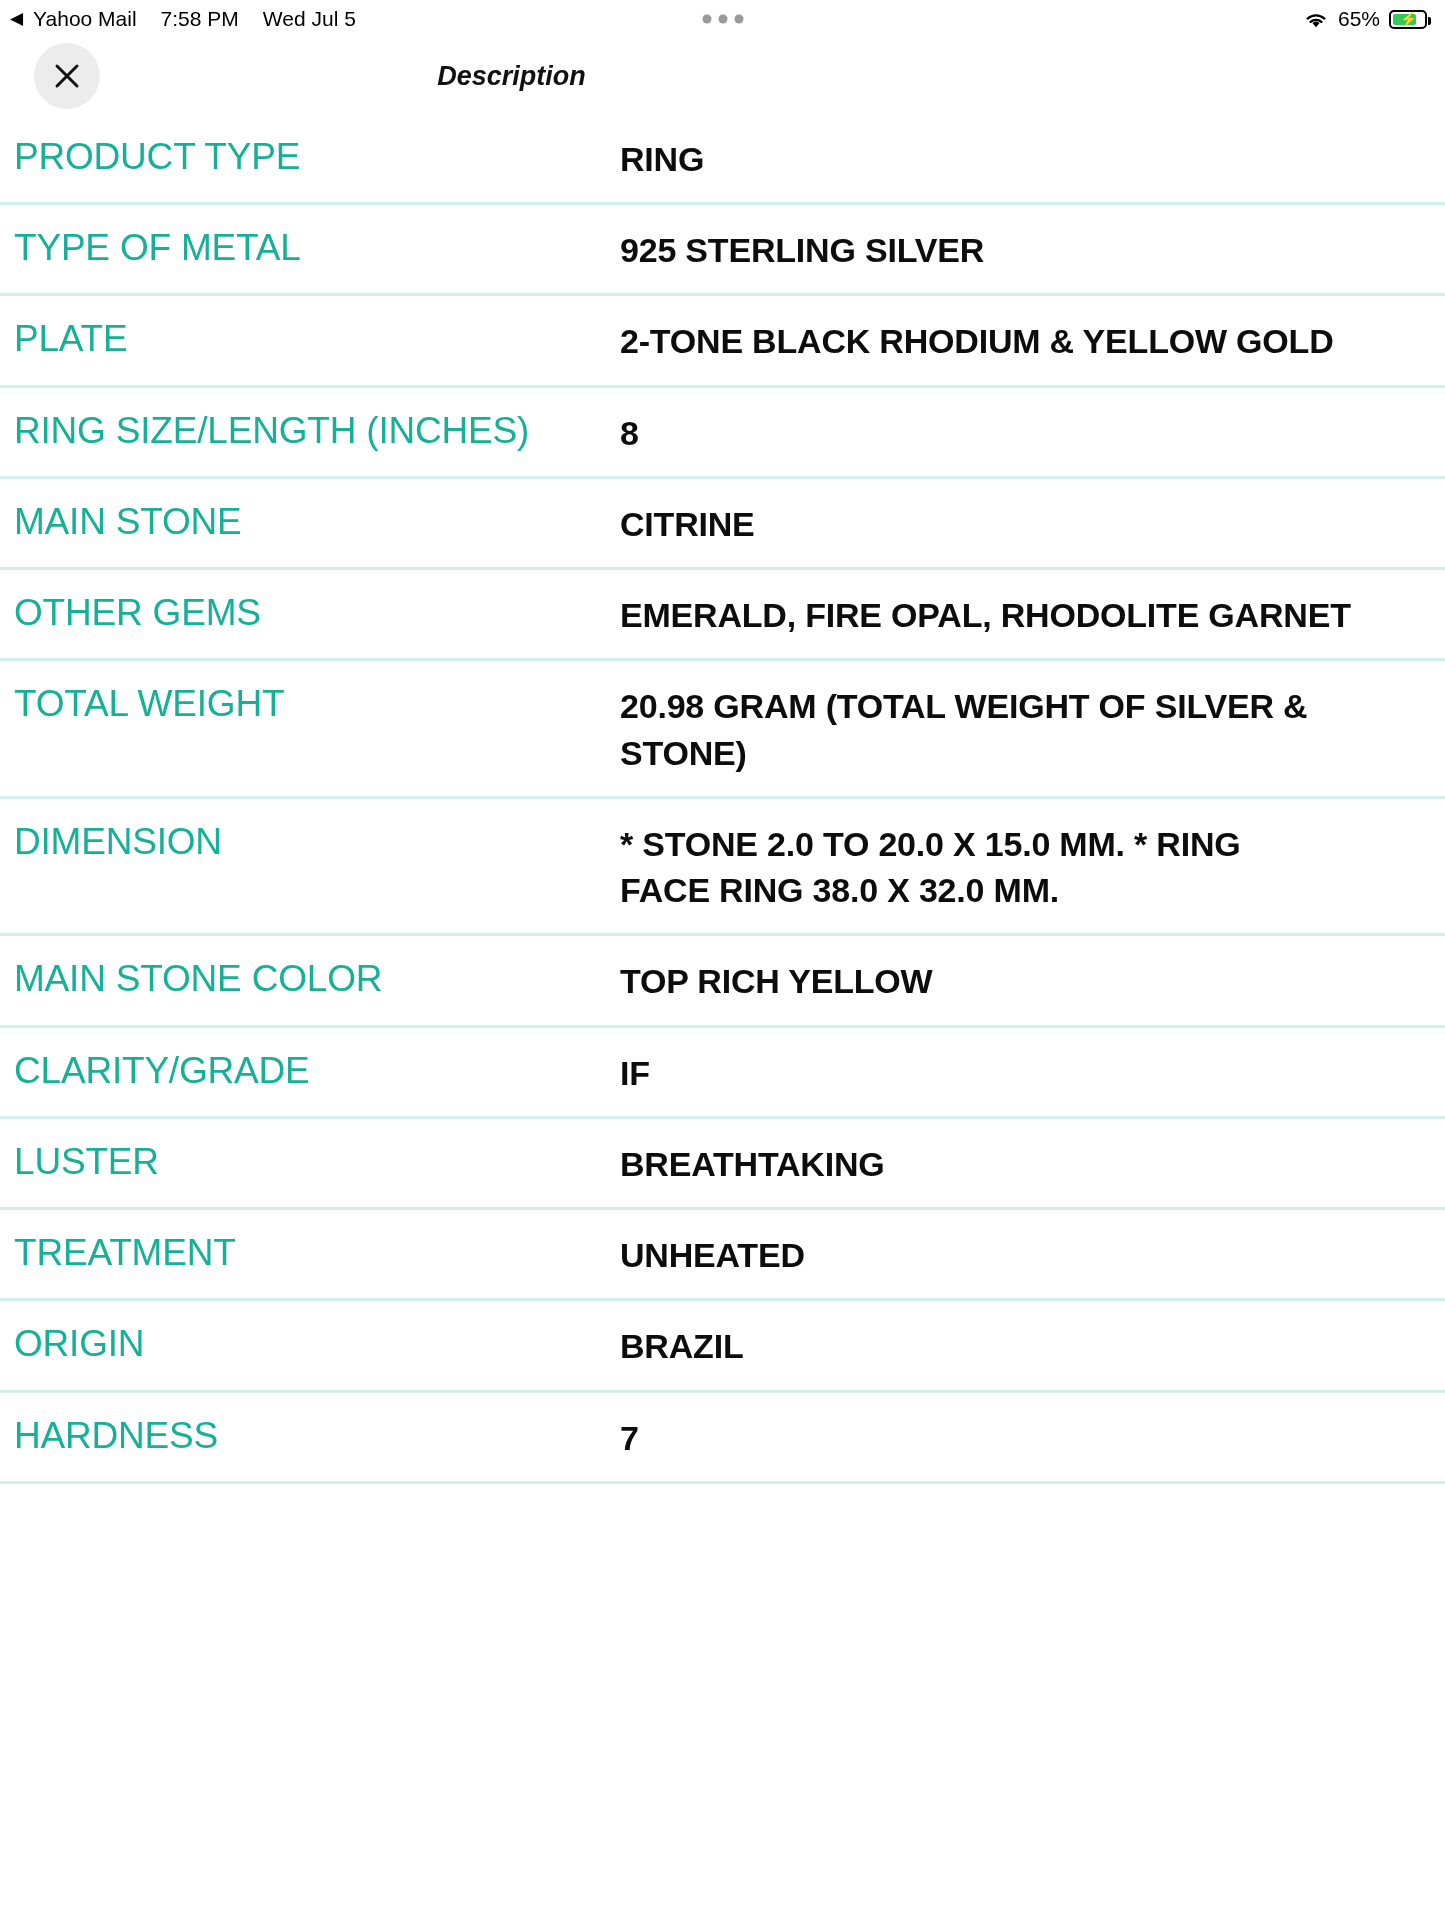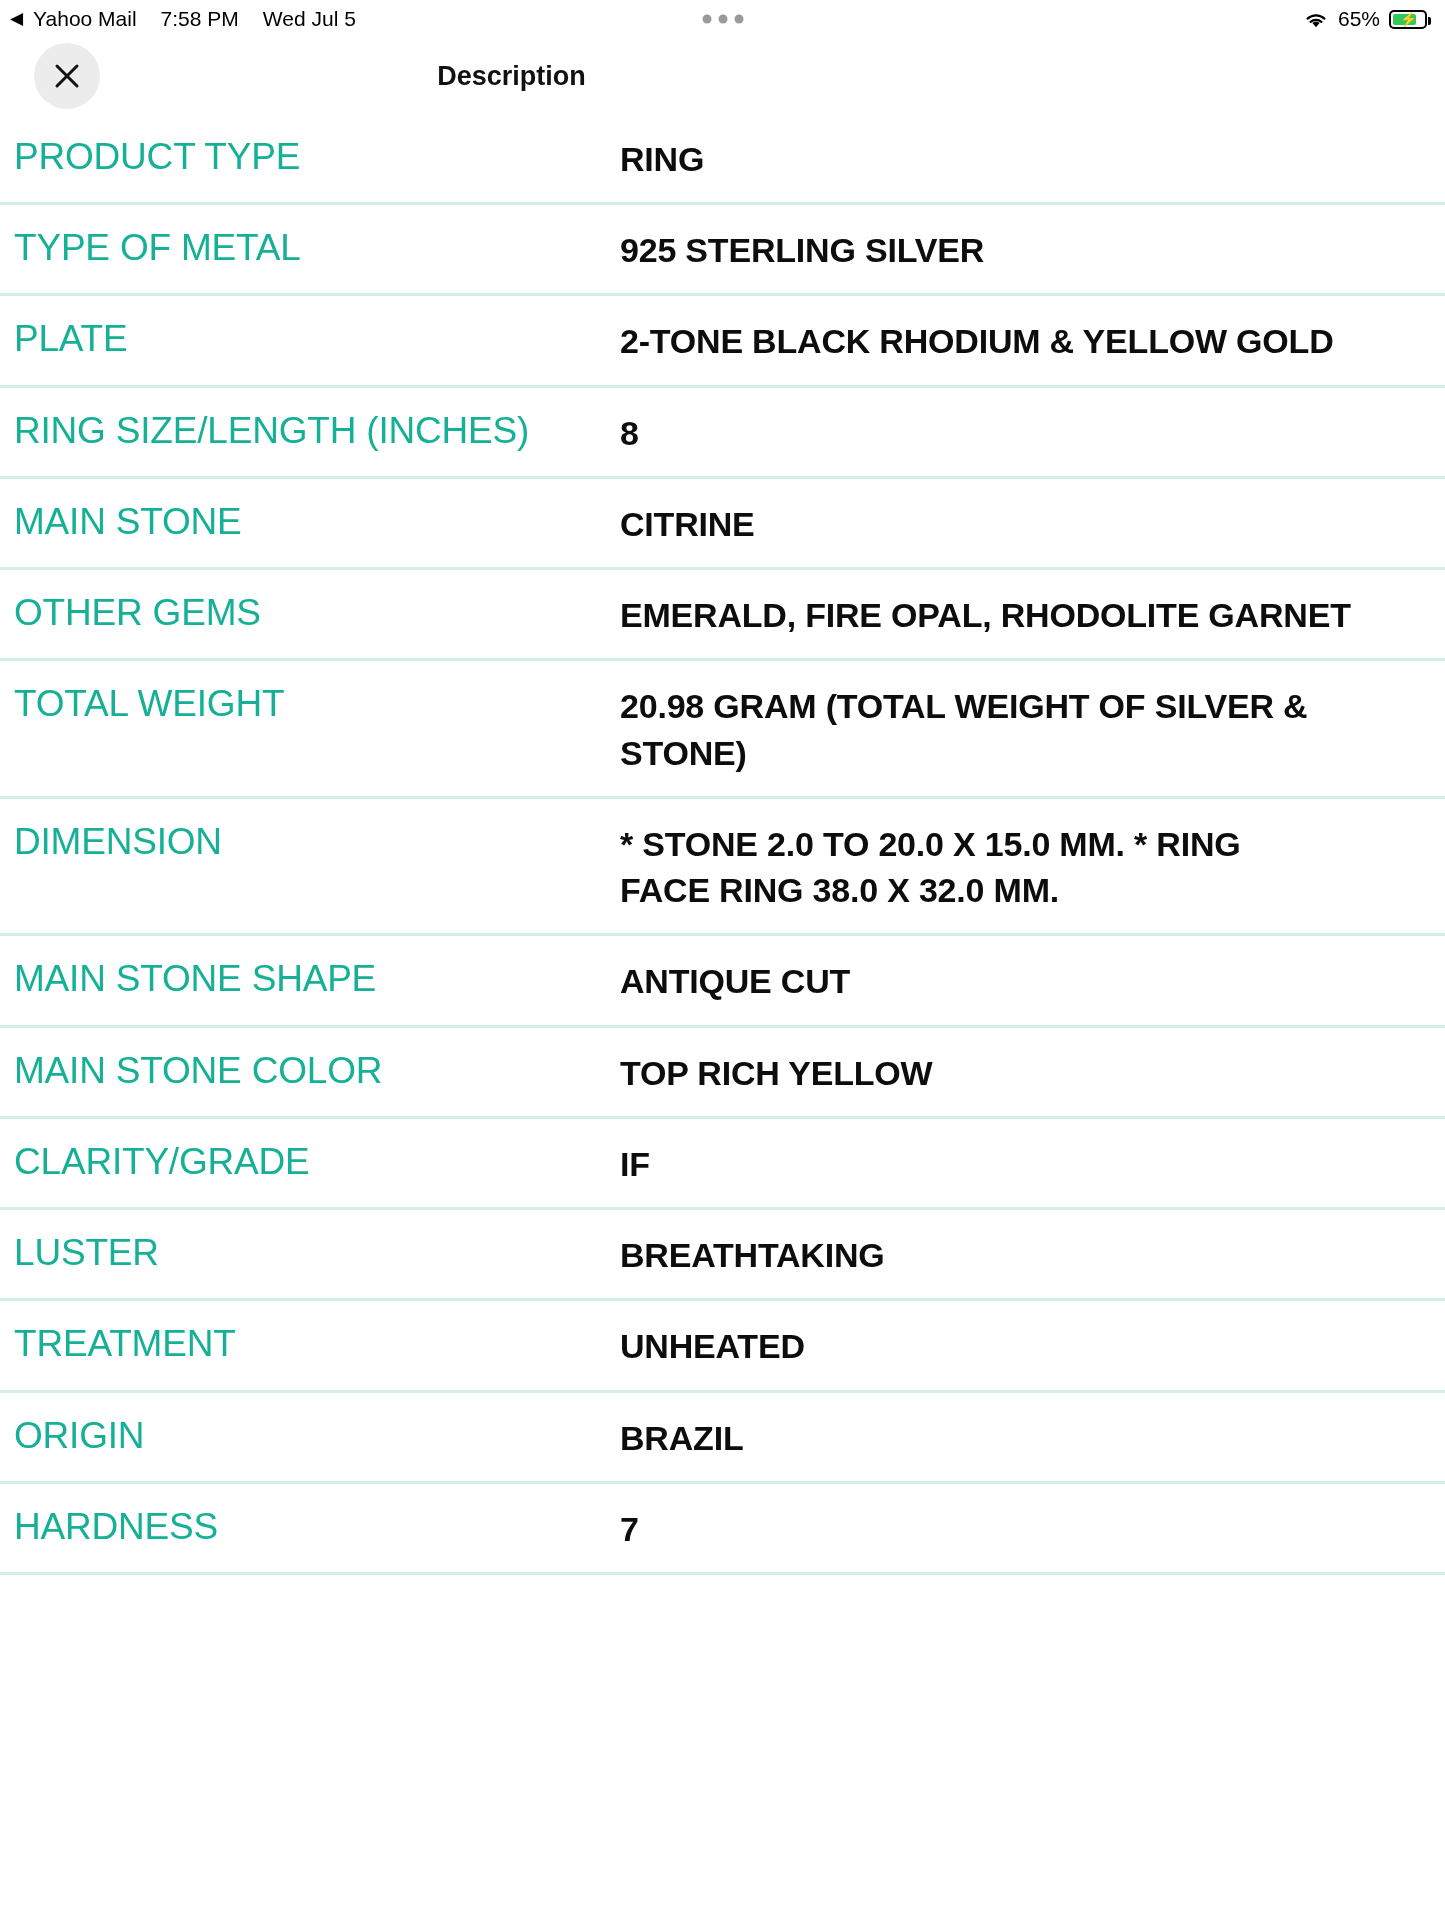--- a/index.html
+++ b/index.html
@@ -126,20 +126,21 @@
     position: absolute;
     left: 0; right: 0;
     top: 50%;
     transform: translateY(-50%);
     text-align: center;
     font-size: 27px;
     font-weight: bold;
     color: #111;
     padding-left: 78px;
     padding-right: 500px;
+    font-style: italic;
   }
 
   
   .desc-table {
     width: 100%;
     border-collapse: collapse;
     table-layout: fixed;
   }
   .desc-table tr {
     border-bottom: 3px solid #d3efe9;
@@ -275,26 +276,20 @@
         </tr>
 
         <tr>
           <td class="label">DIMENSION</td>
           <td class="value">
             <span class="line">* STONE 2.0 TO 20.0 X 15.0 MM. * RING</span>
             <span class="line">FACE RING 38.0 X 32.0 MM.</span>
           </td>
         </tr>
 
-        <tr>
-          <td class="label">MAIN STONE SHAPE</td>
-          <td class="value">
-            <span class="line">ANTIQUE CUT</span>
-          </td>
-        </tr>
 
         <tr>
           <td class="label">MAIN STONE COLOR</td>
           <td class="value">
             <span class="line">TOP RICH YELLOW</span>
           </td>
         </tr>
 
         <tr>
           <td class="label">CLARITY/GRADE</td>

